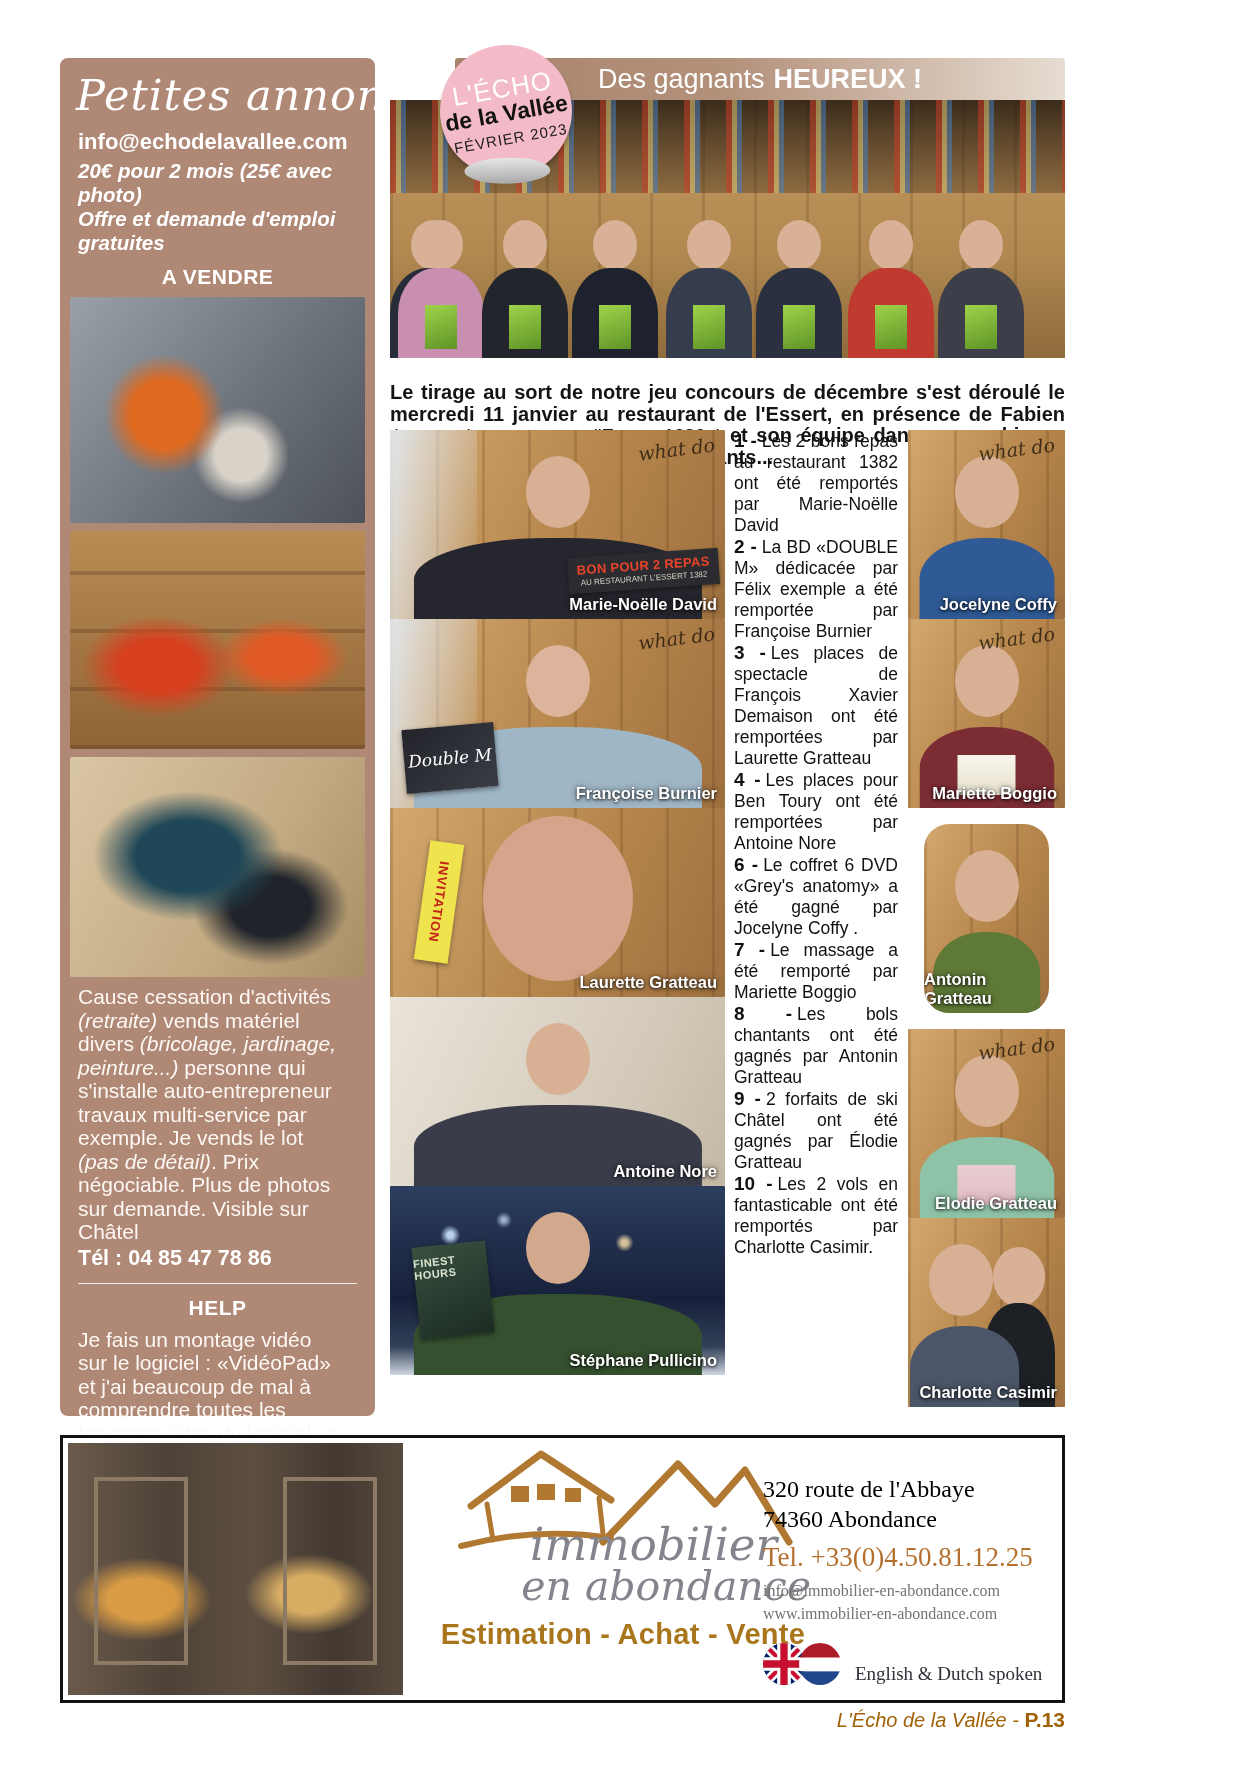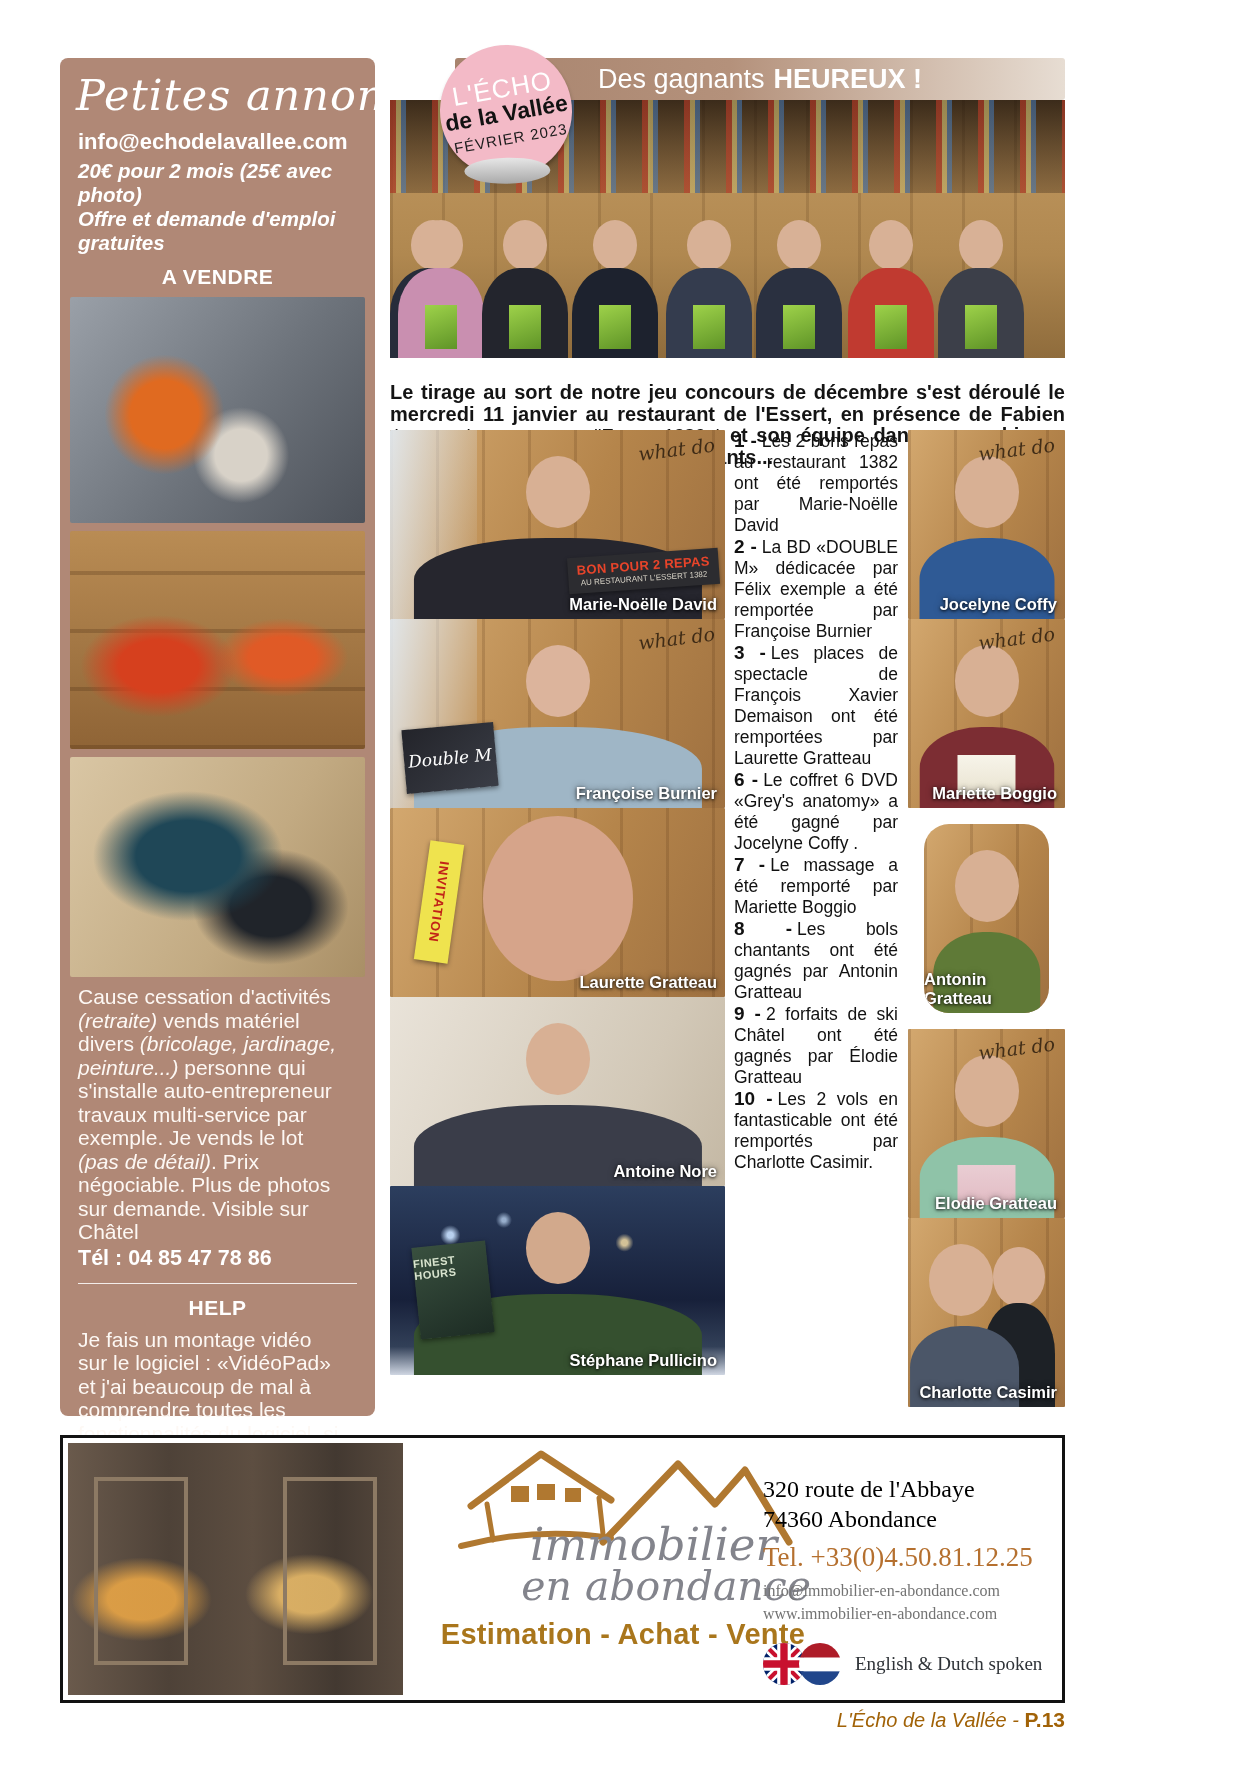--- a/index.html
+++ b/index.html
@@ -167,21 +167,21 @@
   #ad-logo{position:absolute;left:350px;top:4px;width:420px;text-align:center;}
   .logo-script{font-family:"DejaVu Serif",serif;font-style:italic;color:#83848c;line-height:.95;}
   .ls1{font-size:45px;margin-top:-34px;text-align:right;padding-right:56px;}
   .ls2{font-size:41px;text-align:right;padding-right:22px;}
   #ad-tagline{font-weight:700;font-size:29px;color:#a9761c;margin-top:12px;letter-spacing:.3px;}
   #ad-contact{position:absolute;left:700px;top:36px;width:295px;font-family:"Liberation Serif",serif;}
   .addr{font-size:24px;color:#000000;line-height:30px;}
   .tel{font-size:27px;color:#b5702f;margin-top:8px;}
   .mail,.web{font-size:16px;color:#737373;line-height:23px;}
   .mail{margin-top:6px;}
-  .langs{display:flex;align-items:center;margin-top:18px;}
+  .langs{display:flex;align-items:flex-end;margin-top:18px;}
   .langs svg{display:block;}
   .flag-nl{margin-left:-6px;}
   .langs-label{font-size:19px;color:#2f3338;margin-left:14px;}
 
   
   #footer{position:absolute;right:187px;top:1708px;font-style:italic;font-size:20px;color:#a16207;}
   #footer b{font-weight:700;font-style:normal;font-size:21px;}
 </style>
 </head>
 <body>
@@ -266,20 +266,21 @@
         <figure class="ph L4" style="margin:0;">
           <span class="prop prop-dvd">FINEST HOURS</span>
           <figcaption class="cap">Stéphane Pullicino</figcaption>
         </figure>
       </div>
 
       <div class="col-text">
         <p class="win"><span class="num">1 -</span><span>Les 2 bons repas au restaurant 1382 ont été remportés par Marie-Noëlle David</span></p>
         <p class="win"><span class="num">2 -</span><span>La BD «DOUBLE M» dédicacée par Félix exemple a été remportée par Françoise Burnier</span></p>
         <p class="win"><span class="num">3 -</span><span>Les places de spectacle de François Xavier Demaison ont été remportées par Laurette Gratteau</span></p>
+        <p class="win"><span class="num">4 -</span><span>Les places pour Ben Toury ont été remportées par Antoine Nore</span></p>
         <p class="win"><span class="num">6 -</span><span>Le coffret 6 DVD «Grey's anatomy» a été gagné par Jocelyne Coffy .</span></p>
         <p class="win"><span class="num">7 -</span><span>Le massage a été remporté par Mariette Boggio</span></p>
         <p class="win"><span class="num">8 -</span><span>Les bols chantants ont été gagnés par Antonin Gratteau</span></p>
         <p class="win"><span class="num">9 -</span><span>2 forfaits de ski Châtel ont été gagnés par Élodie Gratteau</span></p>
         <p class="win"><span class="num">10 -</span><span>Les 2 vols en fantasticable ont été remportés par Charlotte Casimir.</span></p>
       </div>
 
       <div class="col-photos-right">
         <figure class="ph R0" style="margin:0;">
           <span class="wall">what do</span>

